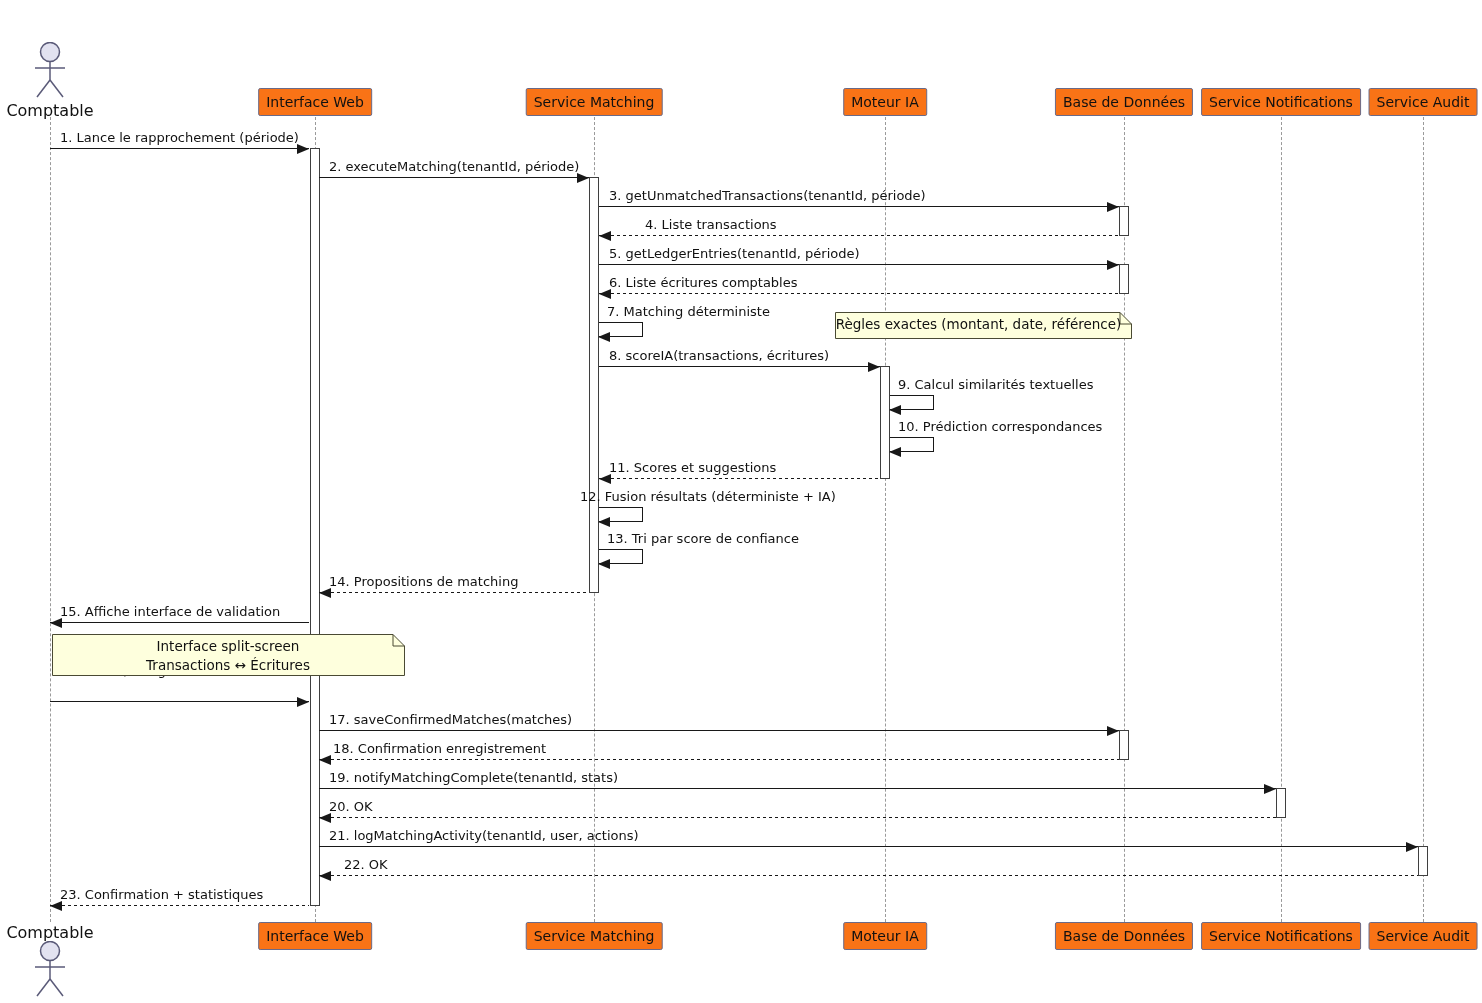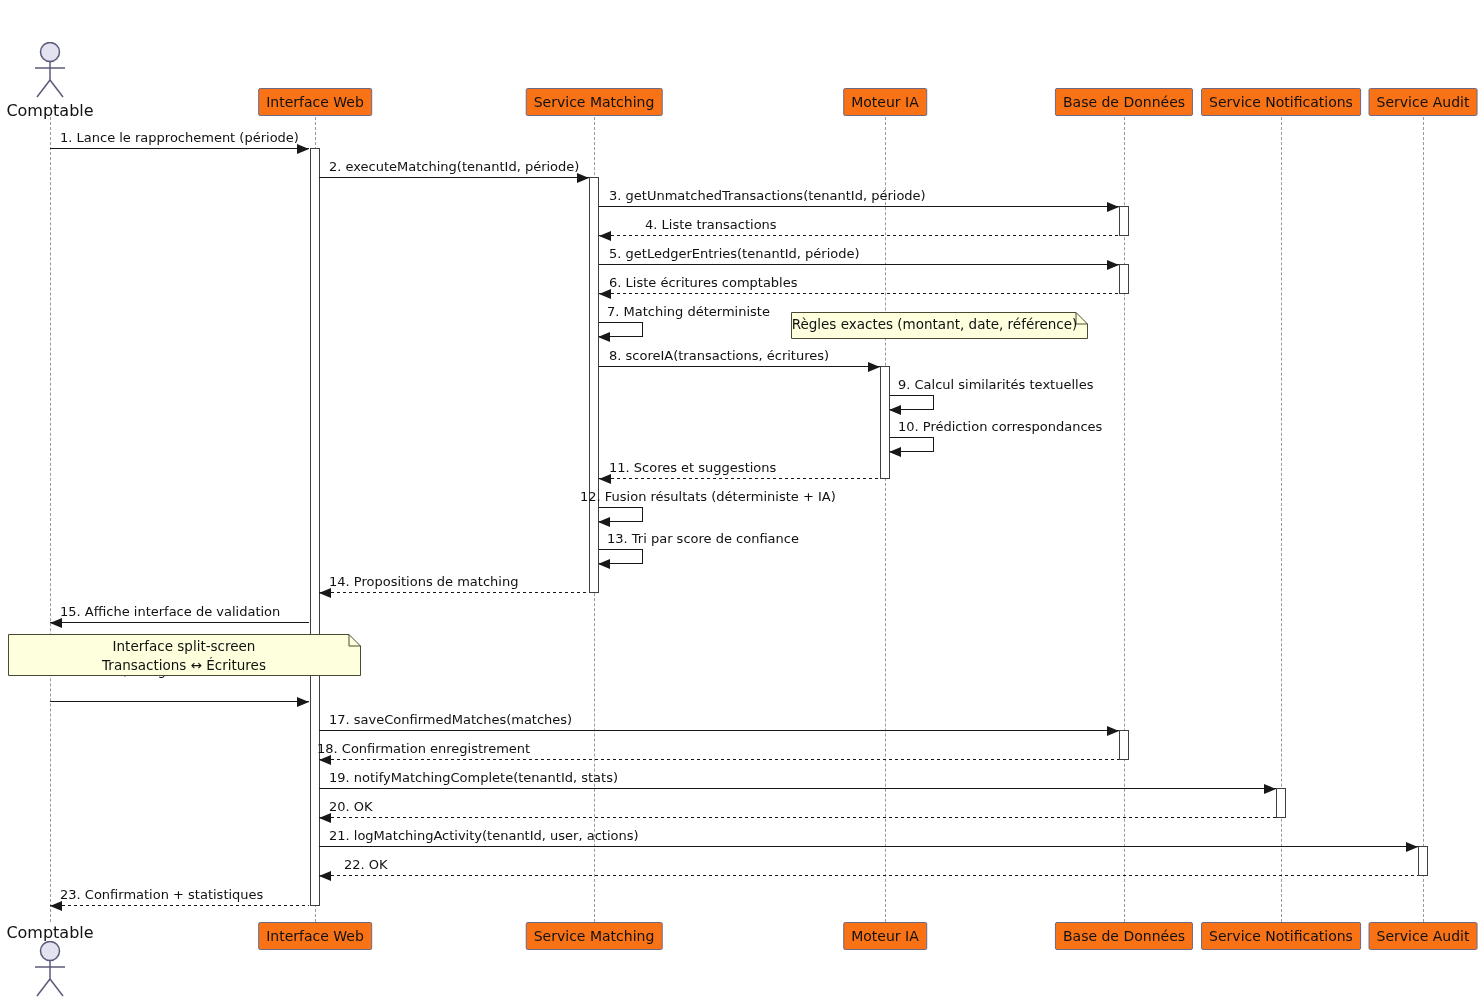--- a/index.html
+++ b/index.html
@@ -13,21 +13,21 @@
   .msg-label { position: absolute; font-size: 13px; white-space: nowrap; }
   .line-solid { position: absolute; height: 0; border-top: 1px solid #181818; }
   .line-dashed { position: absolute; height: 1px;
                  background: repeating-linear-gradient(90deg, #181818 0 3px, transparent 3px 6px); }
   .arr-r { position: absolute; width: 0; height: 0;
            border-top: 5px solid transparent; border-bottom: 5px solid transparent; border-left: 12px solid #181818; }
   .arr-l { position: absolute; width: 0; height: 0;
            border-top: 5px solid transparent; border-bottom: 5px solid transparent; border-right: 12px solid #181818; }
   .selfloop { position: absolute; border: 1px solid #181818; border-left: none; }
   .selfloop .arr-l { left: -1px; top: 9px; }
-  .note { position: absolute; }
+  .note { position: absolute; margin-left: 44px; }
   .note .note-text { position: absolute; left: 0; top: 0; width: 100%; text-align: center;
                      font-size: 13.5px; line-height: 19px; padding-top: 3px; }
   .actor { position: absolute; }
   .actor-label { position: absolute; transform: translateX(-50%); font-size: 16px; white-space: nowrap; }
 </style>
 </head>
 <body>
 
 <div class="diagram">
 <div class="lifeline" style="left: 50px; top: 117px; height: 805px;"></div>
@@ -122,21 +122,21 @@
     <div class="arr-l" style="left: 319px; top: 588px;"></div>
     <div class="msg-label" style="left: 60px; top: 604px;">15. Affiche interface de validation</div>
     <div class="line-solid" style="left: 50px; top: 622px; width: 259px;"></div>
     <div class="arr-l" style="left: 50px; top: 618px;"></div>
     <div class="msg-label" style="left: 60px; top: 663px;">16. Valide/corrige les matches</div>
     <div class="line-solid" style="left: 50px; top: 701px; width: 259px;"></div>
     <div class="arr-r" style="left: 297px; top: 697px;"></div>
     <div class="msg-label" style="left: 329px; top: 712px;">17. saveConfirmedMatches(matches)</div>
     <div class="line-solid" style="left: 319px; top: 730px; width: 800px;"></div>
     <div class="arr-r" style="left: 1107px; top: 726px;"></div>
-    <div class="msg-label" style="left: 317px; top: 741px;">18. Confirmation enregistrement</div>
+    <div class="msg-label" style="left: 333px; top: 741px;">18. Confirmation enregistrement</div>
     <div class="line-dashed" style="left: 319px; top: 759px; width: 800px;"></div>
     <div class="arr-l" style="left: 319px; top: 755px;"></div>
     <div class="msg-label" style="left: 329px; top: 770px;">19. notifyMatchingComplete(tenantId, stats)</div>
     <div class="line-solid" style="left: 319px; top: 788px; width: 957px;"></div>
     <div class="arr-r" style="left: 1264px; top: 784px;"></div>
     <div class="msg-label" style="left: 329px; top: 799px;">20. OK</div>
     <div class="line-dashed" style="left: 319px; top: 817px; width: 957px;"></div>
     <div class="arr-l" style="left: 319px; top: 813px;"></div>
     <div class="msg-label" style="left: 329px; top: 828px;">21. logMatchingActivity(tenantId, user, actions)</div>
     <div class="line-solid" style="left: 319px; top: 846px; width: 1099px;"></div>

